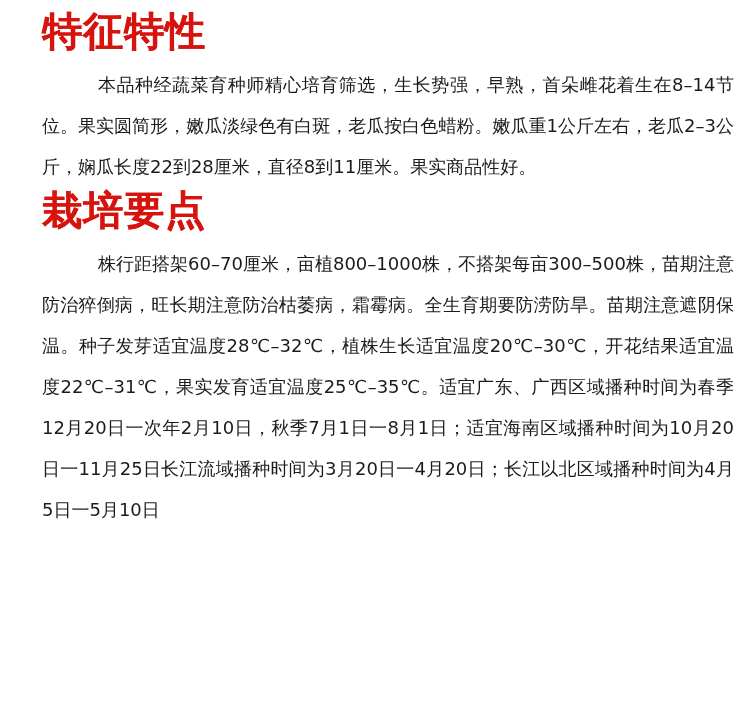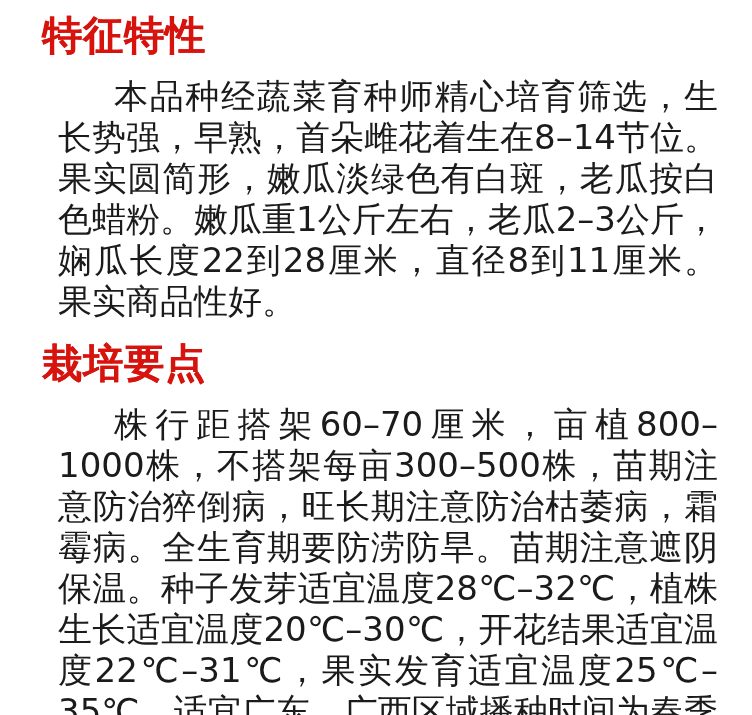--- a/index.html
+++ b/index.html
@@ -18,38 +18,38 @@
     width: 752px;
     height: 715px;
     padding: 10px 18px 0 42px;
     background: #ffffff;
   }
   .section {
     margin: 0 0 2px 0;
   }
   .section-heading {
     color: #d7130e;
-    font-family: Liberation Sans, sans-serif;
+    font-family: Liberation Mono, monospace;
     font-weight: bold;
     font-size: 40px;
     line-height: 1.25;
     letter-spacing: 1px;
     margin: 0 0 4px 0;
     padding: 0;
     text-shadow: 0.5px 0 0 #d7130e;
   }
   .heading-second {
   }
   .body-text {
     color: #1b1b1b;
     font-family: "DejaVu Sans", "Liberation Sans", sans-serif;
-    font-size: 34px;
+    font-size: 18px;
     line-height: 41px;
     text-indent: 56px;
-    margin: 16px;
+    margin: 0;
     padding: 0;
     text-align: justify;
     text-justify: inter-character;
     letter-spacing: 0px;
   }
 </style>
 </head>
 <body>
 
 <div class="page">

